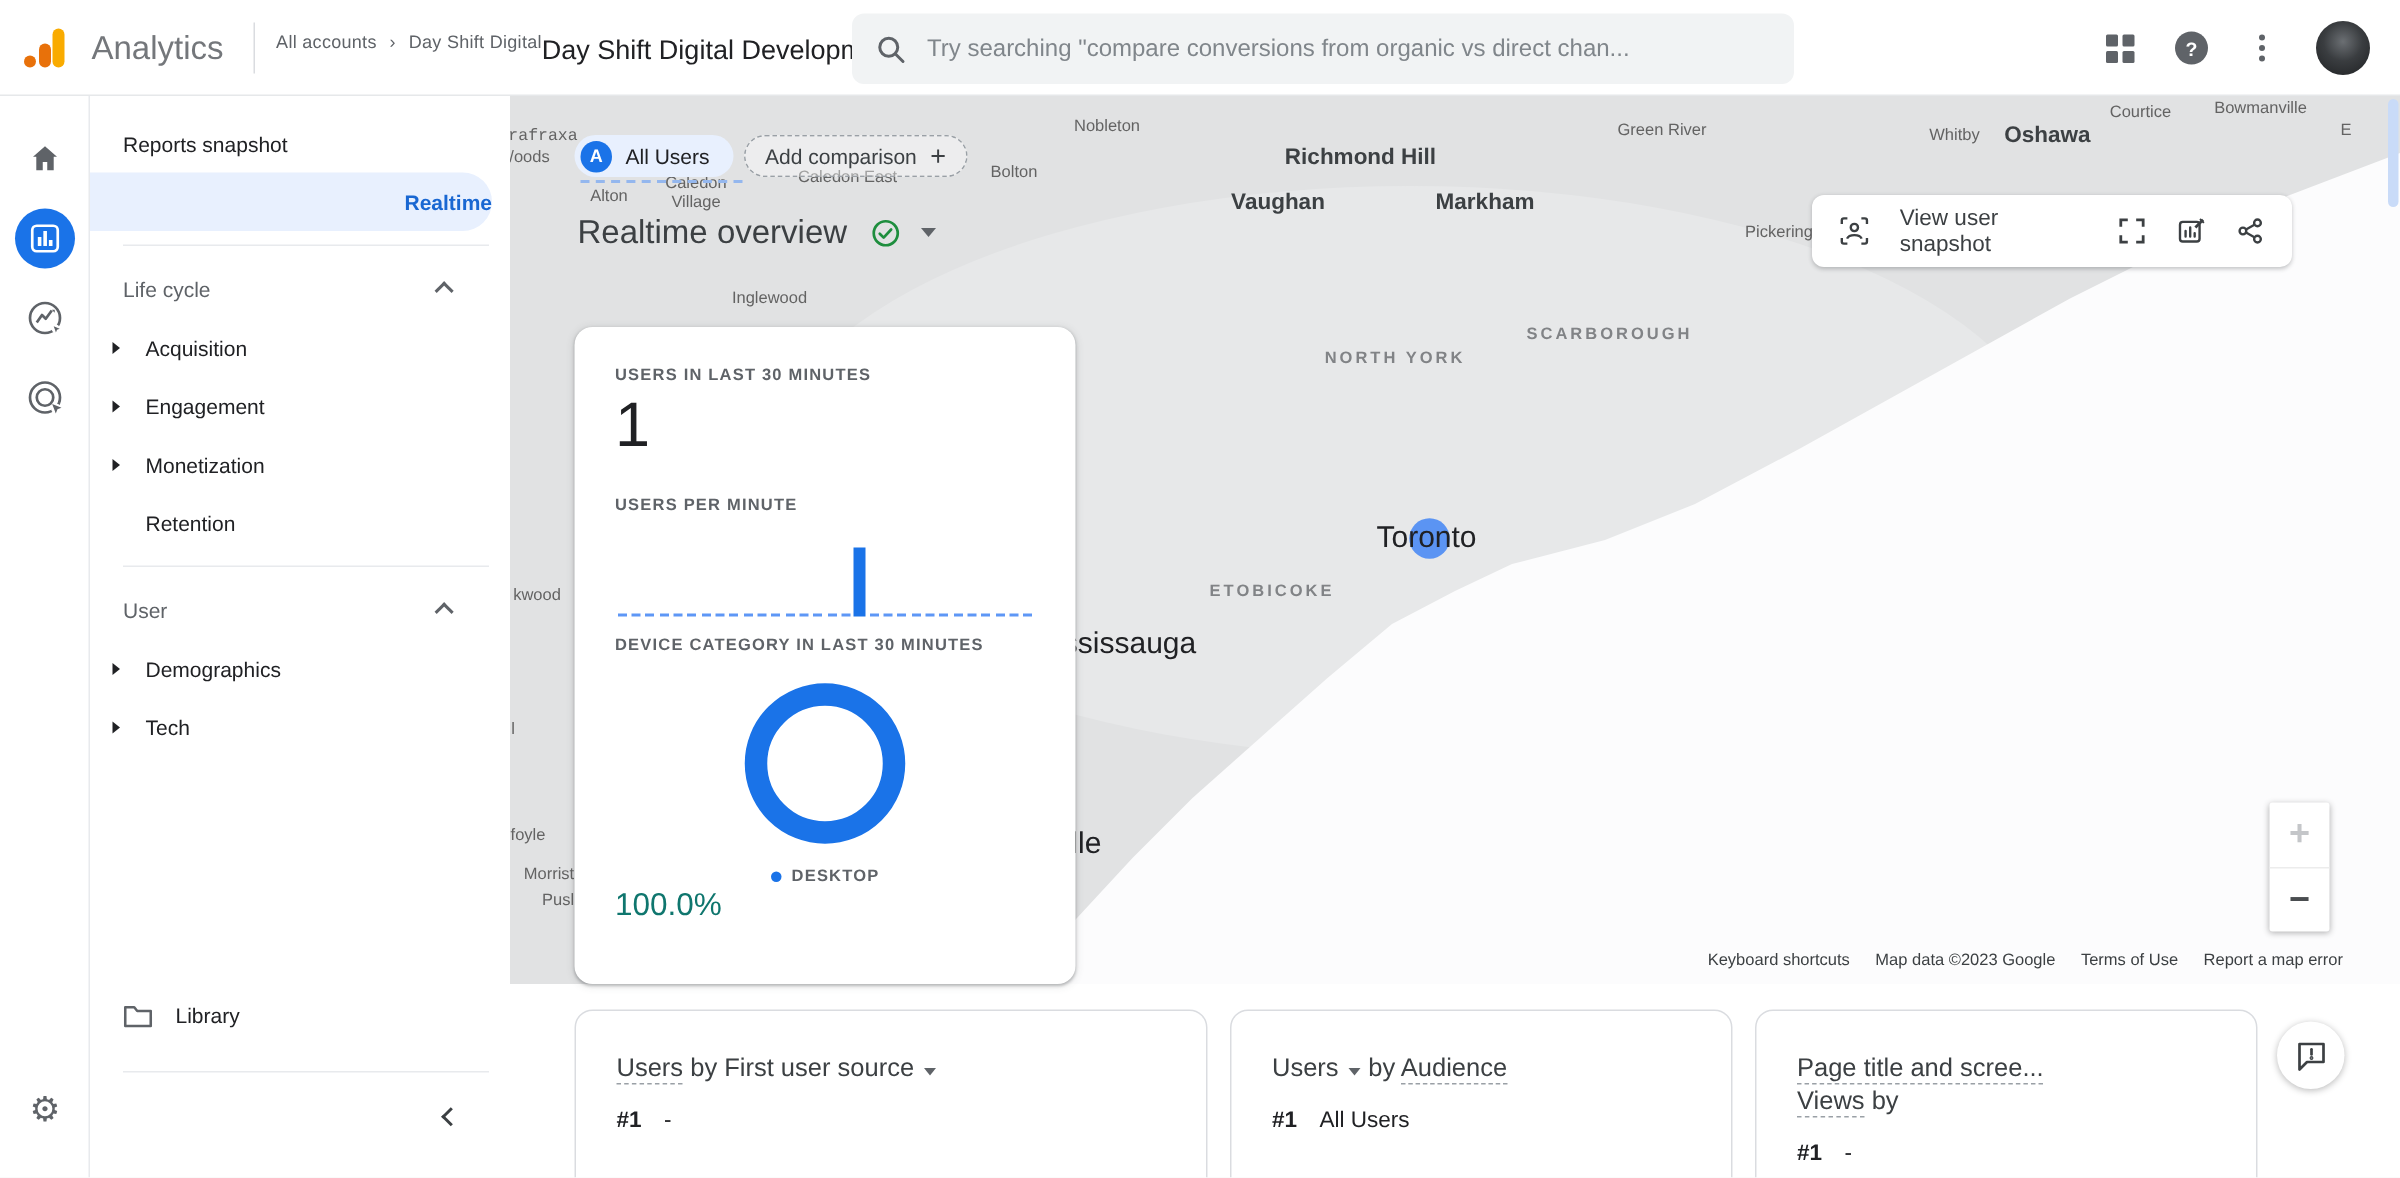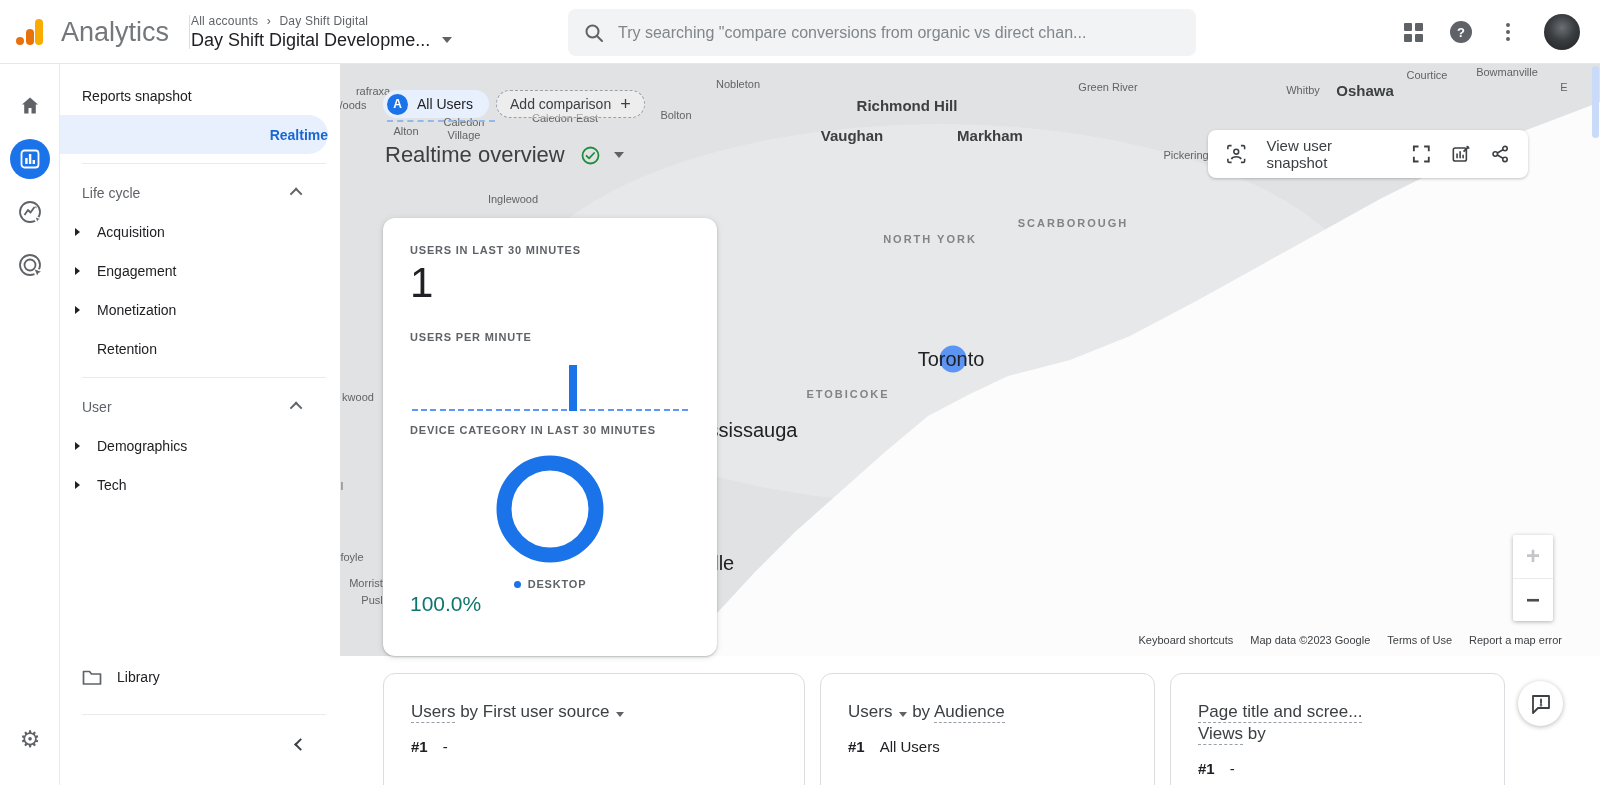--- a/index.html
+++ b/index.html
@@ -5,23 +5,23 @@
   * { margin:0; padding:0; box-sizing:border-box; }
   html,body { width:1600px; height:785px; overflow:hidden; font-family:"Liberation Sans", sans-serif; background:#fff; }
 
   
   .header { position:relative; height:64px; background:#fff; border-bottom:1px solid #e6e8ea; z-index:20; }
   .logo-block { position:absolute; left:16px; top:0; height:64px; display:flex; align-items:center; }
   .ga-logo { width:30px; height:30px; position:relative; }
   .ga-logo .bar-tall { position:absolute; right:3px; bottom:2px; width:8px; height:26px; border-radius:4px; background:#f9ab00; }
   .ga-logo .bar-mid  { position:absolute; left:10px; bottom:2px; width:8px; height:16px; border-radius:4px; background:#e8710a; }
   .ga-logo .dot      { position:absolute; left:0; bottom:2px; width:8px; height:8px; border-radius:50%; background:#e8710a; }
-  .product-name { margin-left:15px; font-size:27px; color:#74777b; }
+  .product-name { margin-left:15px; font-size:22px; color:#74777b; }
   .header-divider { width:1px; height:34px; background:#dadce0; margin-left:20px; }
-  .crumb-block { margin-left:1px; display:flex; flex-direction:column; justify-content:center; }
+  .crumb-block { margin-left:14px; display:flex; flex-direction:row; justify-content:center;text-align:right; }
   .crumb-top { font-size:12px; color:#5f6368; letter-spacing:.2px; }
   .crumb-top .sep { margin:0 5px; color:#5f6368; }
   .crumb-title-row { display:flex; align-items:center; margin-top:2px; }
   .crumb-title { font-size:18px; color:#202124; }
   .caret-down { display:inline-block; width:0; height:0; border-left:5px solid transparent; border-right:5px solid transparent; border-top:6px solid #5f6368; }
   .crumb-title-row .caret-down { margin-left:12px; }
   .search-box { position:absolute; left:568px; top:9px; width:628px; height:47px; background:#f1f3f4; border-radius:8px; display:flex; align-items:center; padding:0 16px; }
   .search-box svg { flex:none; }
   .search-box input { flex:1; margin-left:14px; border:none; outline:none; background:transparent; font-size:16px; color:#202124; font-family:"Liberation Sans",sans-serif; }
   .search-box input::placeholder { color:#80868b; }
@@ -274,21 +274,21 @@
     <div class="map">
       <svg class="water" width="1260" height="592" viewBox="0 0 1260 592">
         <ellipse cx="600" cy="250" rx="430" ry="190" fill="#e7e8e9"></ellipse>
         <path d="M1260 38 L1150 80 L1040 135 L950 185 L860 235 L790 272 L730 296 L668 312 L630 330 L588 352 L545 388 L500 428 L455 468 L415 508 L378 548 L352 576 L340 592 L1260 592 Z" fill="#fcfcfd"></path>
         <ellipse cx="560" cy="522" rx="40" ry="9" fill="#fcfcfd" transform="rotate(-14 560 522)"></ellipse>
         <ellipse cx="612" cy="504" rx="26" ry="7" fill="#fcfcfd" transform="rotate(-18 612 504)"></ellipse>
         <ellipse cx="530" cy="543" rx="16" ry="5" fill="#fcfcfd" transform="rotate(-10 530 543)"></ellipse>
       </svg>
       <div id="map-labels">
           <div class="map-marker" style="left: 613px; top: 295px;"></div>
-          <span class="map-label town" style="left: 33px; top: 27px;">rafraxa</span>
+          <span class="map-label town" style="left: 22px; top: 27px; font-family: Liberation Mono, monospace;">rafraxa</span>
           <span class="map-label town" style="left: 13px; top: 41px;">/oods</span>
           <span class="map-label town" style="left: 66px; top: 67px;">Alton</span>
           <span class="map-label town" style="left: 124px; top: 58px;">Caledon</span>
           <span class="map-label town" style="left: 124px; top: 71px;">Village</span>
           <span class="map-label town" style="left: 225px; top: 54px;">Caledon East</span>
           <span class="map-label town" style="left: 336px; top: 51px;">Bolton</span>
           <span class="map-label town" style="left: 398px; top: 20px;">Nobleton</span>
           <span class="map-label town" style="left: 173px; top: 135px;">Inglewood</span>
           <span class="map-label town" style="left: 768px; top: 23px;">Green River</span>
           <span class="map-label town" style="left: 963px; top: 26px;">Whitby</span>

